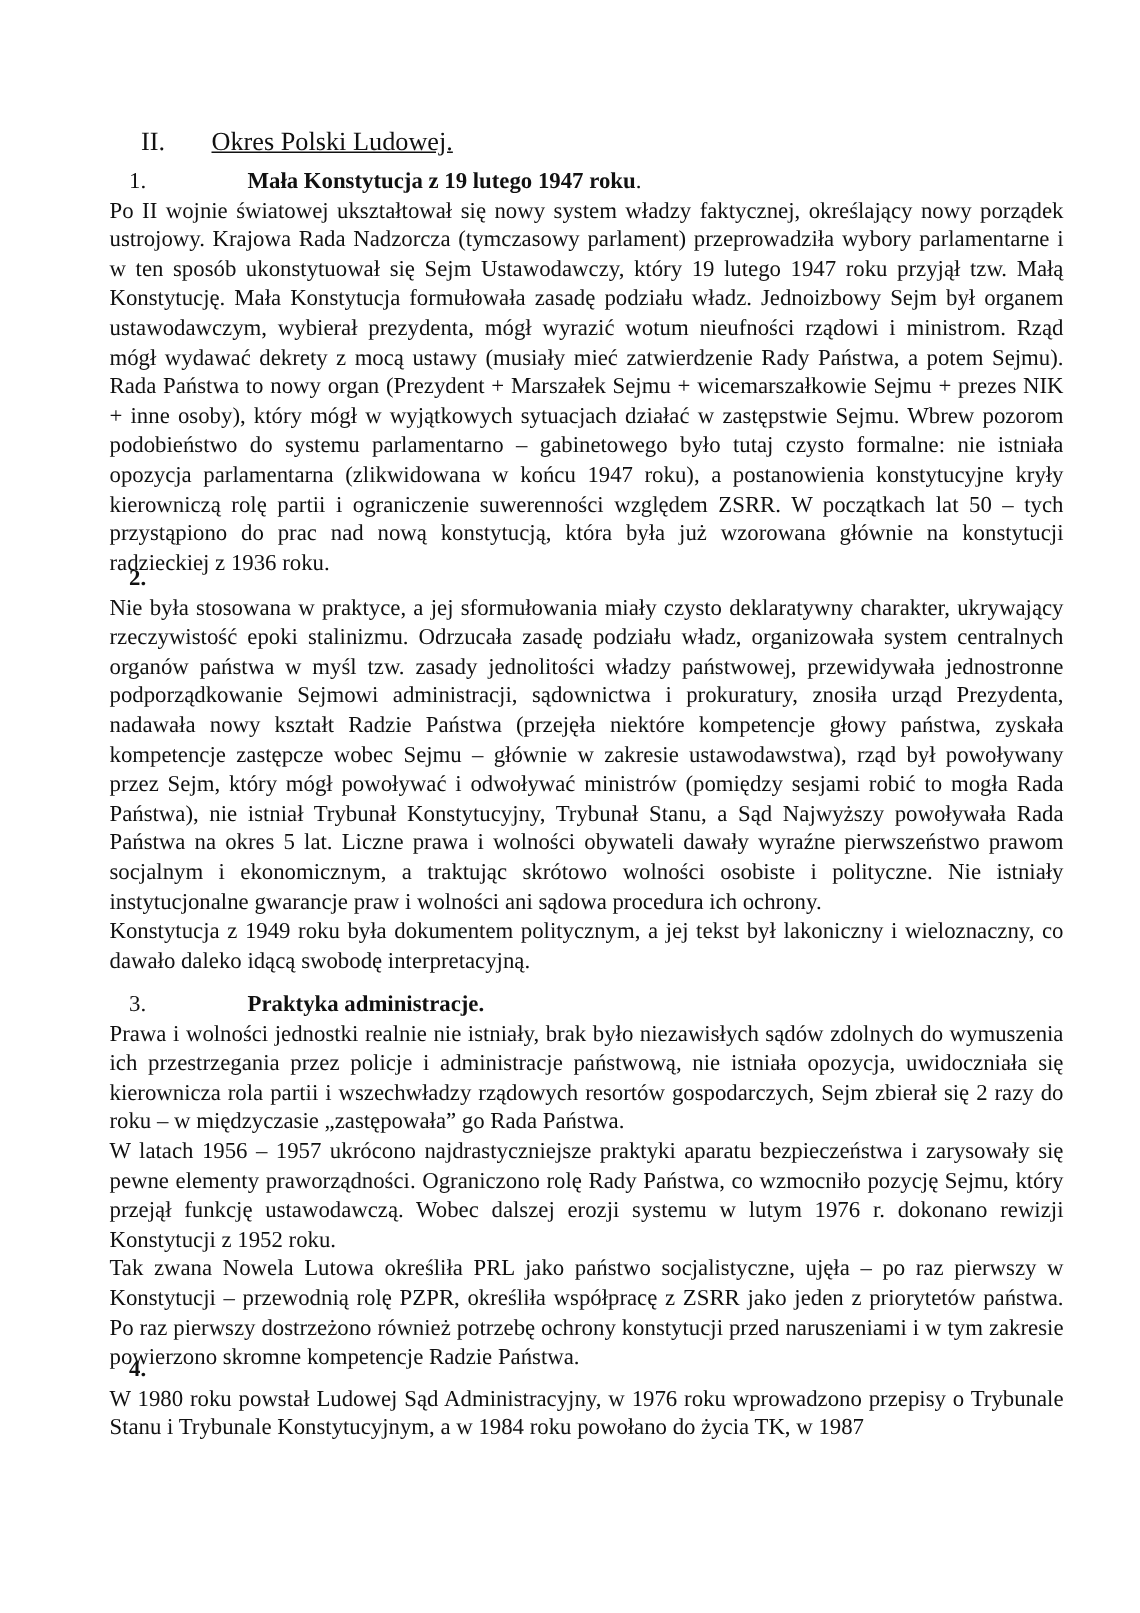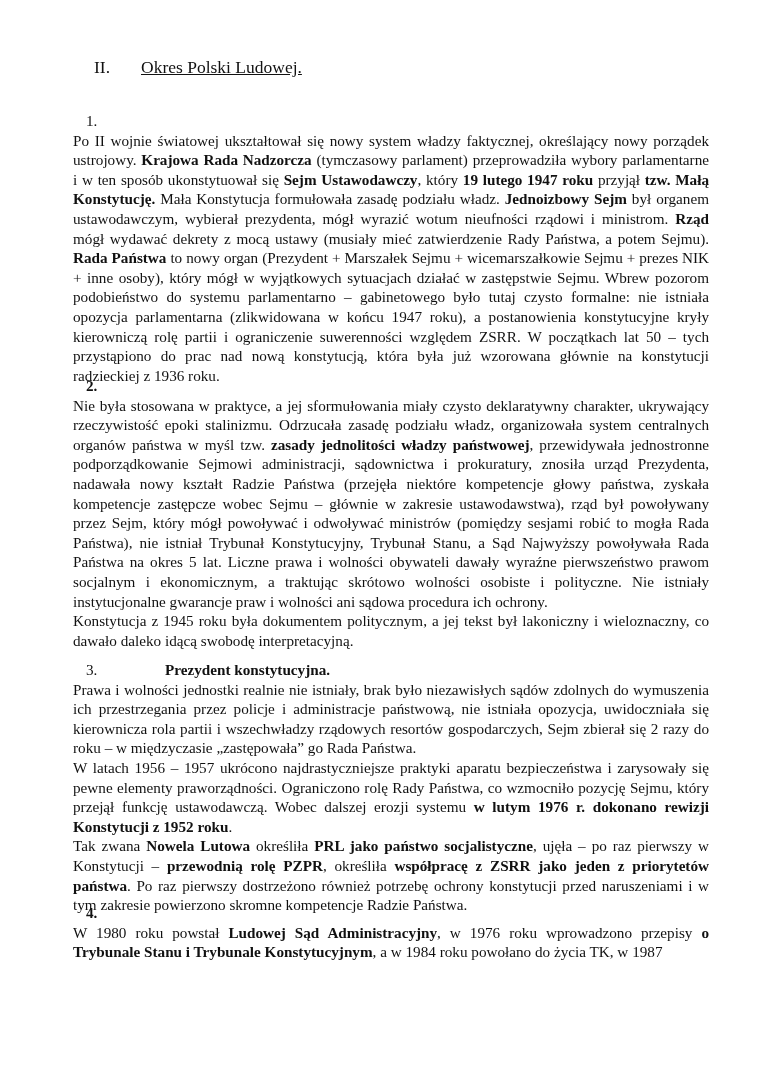--- a/index.html
+++ b/index.html
@@ -1,60 +1,61 @@
 <!DOCTYPE html>
 <html><head>
 <meta charset="utf-8">
 <style>
   html, body { margin:0; padding:0; background:#ffffff; }
   body { width:760px; height:1075px; position:relative; overflow:hidden;
          font-family:"Liberation Serif", "DejaVu Serif", serif; color:#111; font-size:15.2px; }
   .page { position:absolute; left:73px; top:0; width:636px; }
-  .main-heading { position:absolute; top:57px; left:21px; font-size:17.5px; white-space:nowrap; }
+  .main-heading { position:absolute; top:84px; left:21px; font-size:17.5px; white-space:nowrap; }
   .main-heading .num { display:inline-block; width:47px; }
   .main-heading .title { text-decoration:underline; }
   .section { position:absolute; left:0; width:636px; }
   .sec-head { height:19.6px; line-height:19.6px; white-space:nowrap; position:relative; }
   .sec-head .num { position:absolute; left:13px; }
   .sec-head .title { position:absolute; left:92px; font-weight:bold; }
   .sec-head.bnum .num { font-weight:bold; }
   p { margin:0; line-height:19.6px; text-align:justify; }
-  b { font-weight:bold; }
+  b { font-weight:normal; }
 </style>
 </head>
 <body>
 
 <div class="page">
   <div class="main-heading">
     <span class="num">II.</span><span class="title">Okres Polski Ludowej.</span>
   </div>
 
   <div class="section" style="top:111px">
     <div class="sec-head">
       <span class="num">1.</span>
+      <span class="title"><span>Mała Konstytucja z 19 lutego 1947 roku</span><span style="font-weight:normal">.</span></span>
     </div>
     <div>
         <p><span>Po II wojnie światowej ukształtował się nowy system władzy faktycznej, określający nowy porządek ustrojowy. </span><b>Krajowa Rada Nadzorcza</b><span> (tymczasowy parlament) przeprowadziła wybory parlamentarne i w ten sposób ukonstytuował się </span><b>Sejm Ustawodawczy</b><span>, który </span><b>19 lutego 1947 roku</b><span> przyjął </span><b>tzw. Małą Konstytucję.</b><span> Mała Konstytucja formułowała zasadę podziału władz. </span><b>Jednoizbowy Sejm</b><span> był organem ustawodawczym, wybierał prezydenta, mógł wyrazić wotum nieufności rządowi            i ministrom. </span><b>Rząd</b><span> mógł wydawać dekrety z mocą ustawy (musiały mieć zatwierdzenie Rady Państwa, a potem Sejmu). </span><b>Rada Państwa</b><span> to nowy organ (Prezydent + Marszałek Sejmu + wicemarszałkowie Sejmu + prezes NIK + inne osoby), który mógł w wyjątkowych sytuacjach działać w zastępstwie Sejmu. Wbrew pozorom podobieństwo do systemu parlamentarno – gabinetowego było tutaj czysto formalne: nie istniała opozycja parlamentarna (zlikwidowana w końcu 1947 roku), a postanowienia konstytucyjne kryły kierowniczą rolę partii i ograniczenie suwerenności względem ZSRR. W początkach lat 50 – tych przystąpiono do prac nad nową konstytucją, która była już wzorowana głównie na konstytucji radzieckiej z 1936 roku.</span></p>
       </div>
   </div>
 
   <div class="section" style="top:376px">
     <div class="sec-head bnum">
       <span class="num">2.</span>
     </div>
     <div>
         <p><span>Nie była stosowana w praktyce, a jej sformułowania miały czysto deklaratywny charakter, ukrywający rzeczywistość epoki stalinizmu. Odrzucała zasadę podziału władz, organizowała system centralnych organów państwa w myśl tzw. </span><b>zasady jednolitości władzy państwowej</b><span>, przewidywała jednostronne podporządkowanie Sejmowi administracji, sądownictwa i prokuratury, znosiła urząd Prezydenta, nadawała nowy kształt Radzie Państwa (przejęła niektóre kompetencje głowy państwa, zyskała kompetencje zastępcze wobec Sejmu – głównie w zakresie ustawodawstwa), rząd był powoływany przez Sejm, który mógł powoływać i odwoływać ministrów (pomiędzy sesjami robić to mogła Rada Państwa), nie istniał Trybunał Konstytucyjny, Trybunał Stanu, a Sąd Najwyższy powoływała Rada Państwa na okres 5 lat. Liczne prawa i wolności obywateli dawały wyraźne pierwszeństwo prawom socjalnym i ekonomicznym, a traktując skrótowo wolności osobiste i polityczne. Nie istniały instytucjonalne gwarancje praw i wolności ani sądowa procedura ich ochrony.</span></p>
-        <p><span>Konstytucja z 1945 roku była dokumentem politycznym, a jej tekst był lakoniczny i wieloznaczny, co dawało daleko idącą swobodę interpretacyjną.</span></p>
+        <p><span>Konstytucja z 1949 roku była dokumentem politycznym, a jej tekst był lakoniczny i wieloznaczny, co dawało daleko idącą swobodę interpretacyjną.</span></p>
       </div>
   </div>
 
   <div class="section" style="top:660px">
     <div class="sec-head">
       <span class="num">3.</span>
-      <span class="title">Prezydent konstytucyjna.</span>
+      <span class="title">Praktyka administracje.</span>
     </div>
     <div>
         <p><span>Prawa i wolności jednostki realnie nie istniały, brak było niezawisłych sądów zdolnych do wymuszenia ich przestrzegania przez policje i administracje państwową, nie istniała opozycja, uwidoczniała się kierownicza rola partii i wszechwładzy rządowych resortów gospodarczych, Sejm zbierał się 2 razy do roku – w międzyczasie „zastępowała” go Rada Państwa.</span></p>
         <p><span>W latach 1956 – 1957 ukrócono najdrastyczniejsze praktyki aparatu bezpieczeństwa i zarysowały się pewne elementy praworządności. Ograniczono rolę Rady Państwa, co  wzmocniło pozycję Sejmu, który przejął funkcję ustawodawczą. Wobec dalszej erozji systemu </span><b>w lutym 1976 r. dokonano rewizji Konstytucji z 1952 roku</b><span>.</span></p>
         <p><span>Tak zwana </span><b>Nowela Lutowa</b><span> określiła </span><b>PRL jako państwo socjalistyczne</b><span>, ujęła – po raz pierwszy w Konstytucji – </span><b>przewodnią rolę PZPR</b><span>, określiła </span><b>współpracę z ZSRR jako jeden z priorytetów państwa</b><span>. Po raz pierwszy dostrzeżono również potrzebę ochrony konstytucji przed naruszeniami i w tym zakresie powierzono skromne kompetencje Radzie Państwa.</span></p>
       </div>
   </div>
 
   <div class="section" style="top:903px">
     <div class="sec-head bnum">

